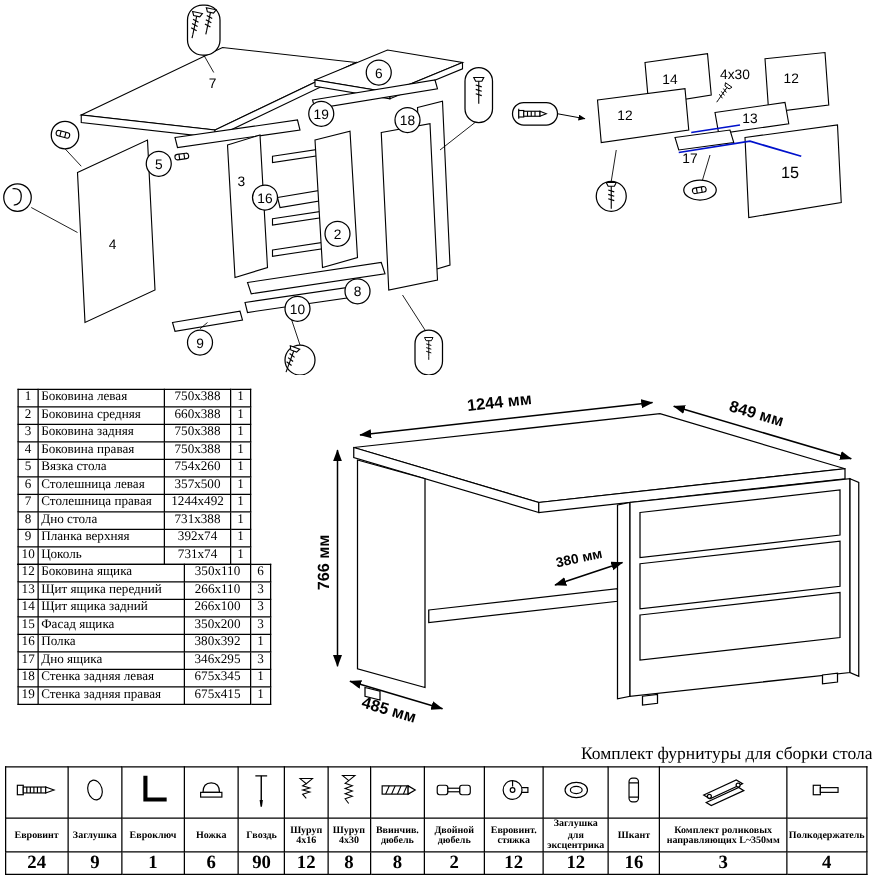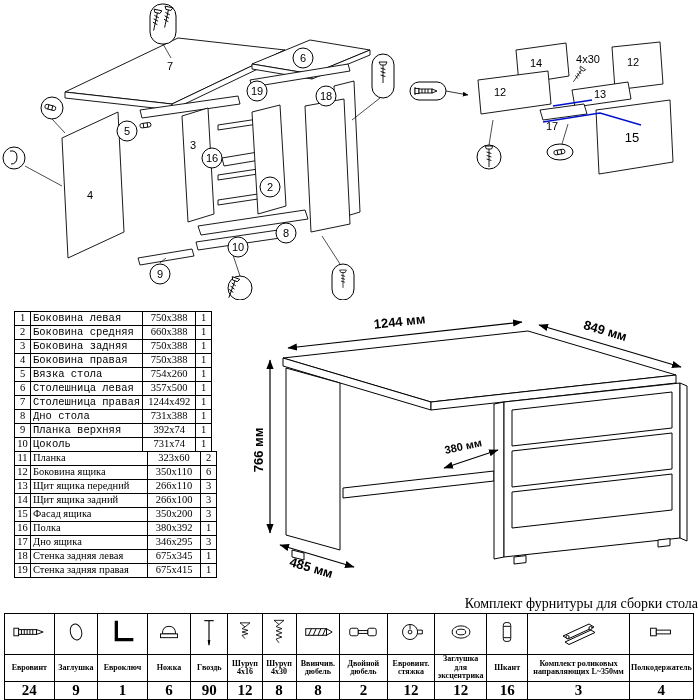--- a/index.html
+++ b/index.html
@@ -8,21 +8,21 @@
   svg text{font-family:"Liberation Sans","DejaVu Sans",sans-serif;fill:#000;}
   .expl{position:absolute;left:0;top:0;}
   .desk{position:absolute;left:248px;top:298px;}
   .tables{position:absolute;left:14px;top:311px;}
   table.parts{border-collapse:collapse;font-family:"Liberation Serif","DejaVu Serif",serif;
               font-size:10.5px;}
   table.parts td{border:1px solid #000;padding:0 2px;height:13px;line-height:1;white-space:nowrap;}
   table.parts td.num{width:13px;text-align:center;padding:0 1px;}
   table.parts td.size{width:48px;text-align:center;}
   table.parts td.qty{width:11px;text-align:center;}
-  table.partsA td.name{width:96px;font-family:Liberation Mono, monospace;}
+  table.partsA td.name{width:96px;}
   table.partsB{margin-top:-1px;}
   table.partsB td.name{width:112px;}
   .hw-title{position:absolute;top:596px;left:0;width:698px;text-align:right;
             font:14px "Liberation Serif","DejaVu Serif",serif;}
   table.hw{position:absolute;left:4px;top:613px;width:690px;border-collapse:collapse;
            table-layout:fixed;font-family:"Liberation Serif","DejaVu Serif",serif;}
   table.hw td{border:1px solid #000;text-align:center;vertical-align:middle;padding:0;overflow:hidden;font-weight:bold;}
   table.hw td.ic{height:40px;}
   table.hw td.nm{height:26px;font-size:8px;line-height:1.05;padding:0 1px;}
   table.hw td.qn{height:15px;font-size:15px;}
@@ -230,26 +230,20 @@
         <tr>
             <td class="num">10</td>
             <td class="name">Цоколь</td>
             <td class="size">731x74</td>
             <td class="qty">1</td>
           </tr>
       </tbody>
     </table>
     <table class="parts partsB">
       <tbody>
-        <tr>
-            <td class="num">11</td>
-            <td class="name">Планка</td>
-            <td class="size">323x60</td>
-            <td class="qty">2</td>
-          </tr>
         <tr>
             <td class="num">12</td>
             <td class="name">Боковина ящика</td>
             <td class="size">350x110</td>
             <td class="qty">6</td>
           </tr>
         <tr>
             <td class="num">13</td>
             <td class="name">Щит ящика передний</td>
             <td class="size">266x110</td>

